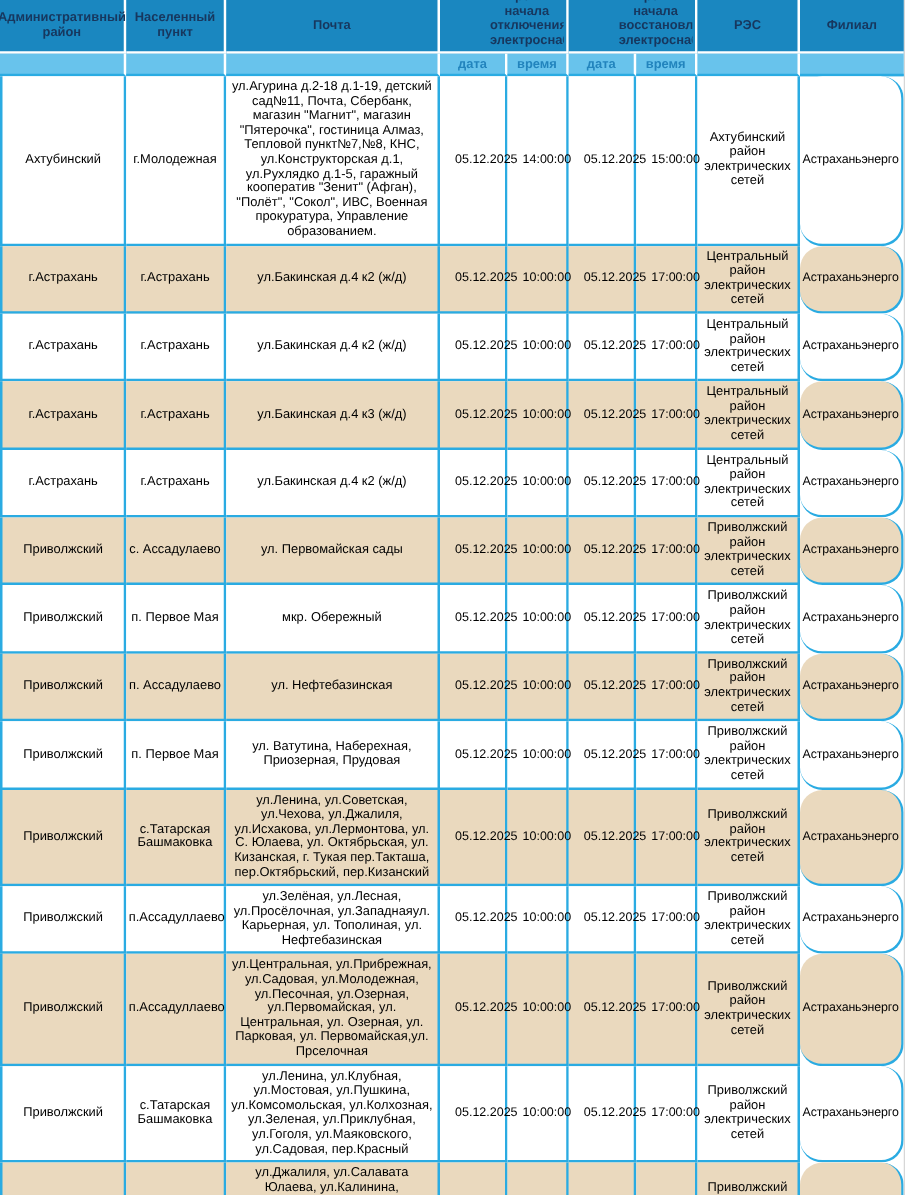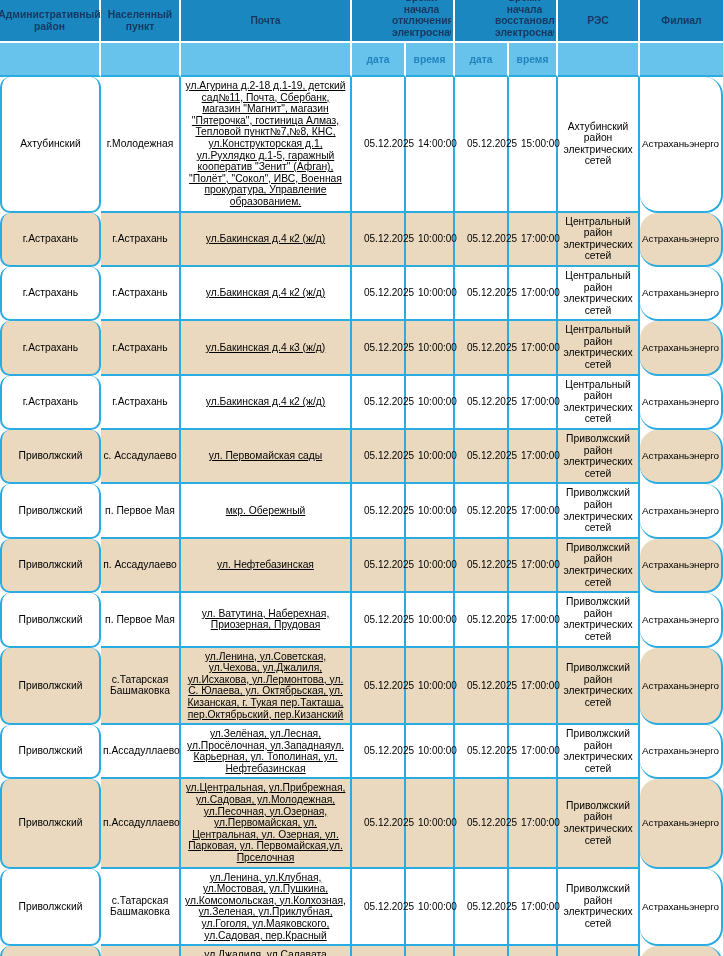--- a/index.html
+++ b/index.html
@@ -27,33 +27,33 @@
   .hmid{height:36px;display:flex;align-items:center;justify-content:center;line-height:11.5px;}
   .hclip{height:41px;overflow:hidden;position:relative;margin-left:38px;}
   .hclip .txt{
     position:absolute;bottom:3px;left:0;right:0;
     white-space:pre-line;line-height:11.5px;
   }
   
   tr.subhead td{
     background:var(--sub-bg);color:var(--sub-text);
     font-size:10.3px;font-weight:bold;text-align:center;
-    height:34px;border-right:2px solid #fff;
+    height:18px;border-right:2px solid #fff;
     border-bottom:2px solid var(--border);padding:1px 0;
   }
   tr.subhead td:last-child{border-right:none;}
   
   tbody td{
     border-right:2px solid var(--border);border-bottom:2px solid var(--border);
     font-size:10.3px;color:#000;text-align:center;vertical-align:middle;
     padding:3px 2px;line-height:11.6px;background:#fff;
   }
-  tbody td:first-child{border-left:2px solid var(--border);border-radius:10px;}
+  tbody td:first-child{border-left:2px solid var(--border);}
   tbody tr.shaded td{background:var(--tan);}
-  tbody td.street{padding:3px 3px;text-decoration:underline;}
+  tbody td.street{padding:3px 3px;}
   tbody td.dt{white-space:nowrap;font-size:10px;padding:3px 12px;}
   tbody td.branch{white-space:nowrap;font-size:9.9px;padding:3px 0;letter-spacing:-0.1px;border-radius:18px;}
 </style>
 </head>
 <body>
 
 <table>
   <colgroup>
     <col style="width:101px">
       <col style="width:80px">

